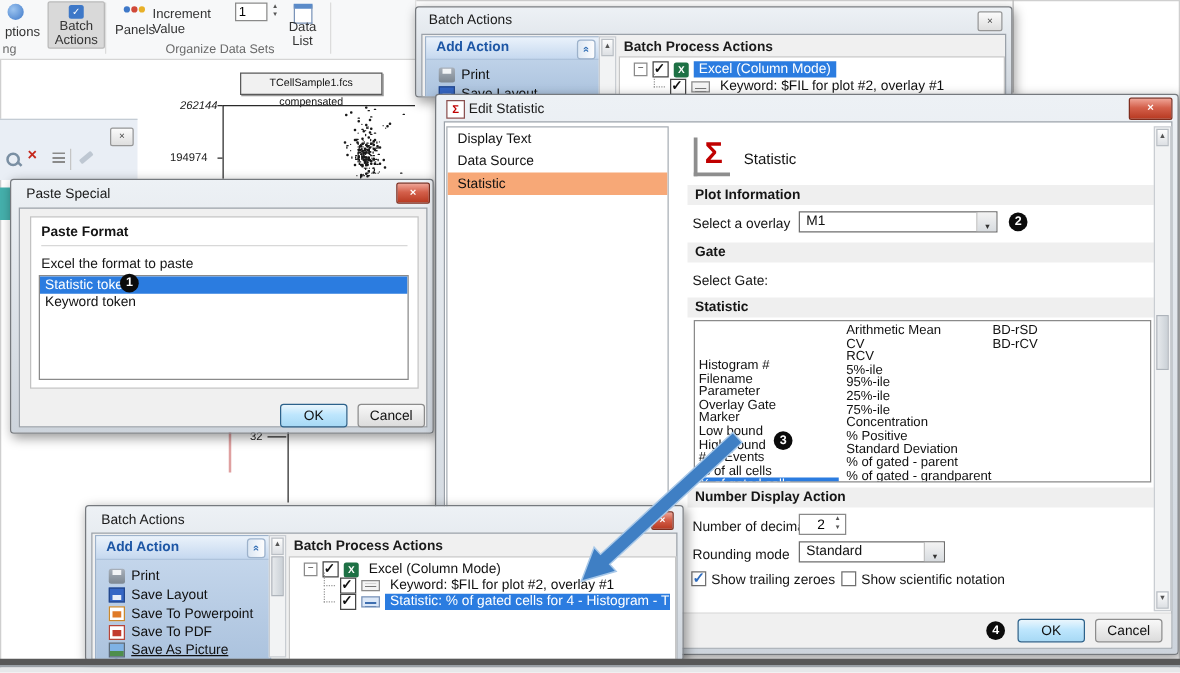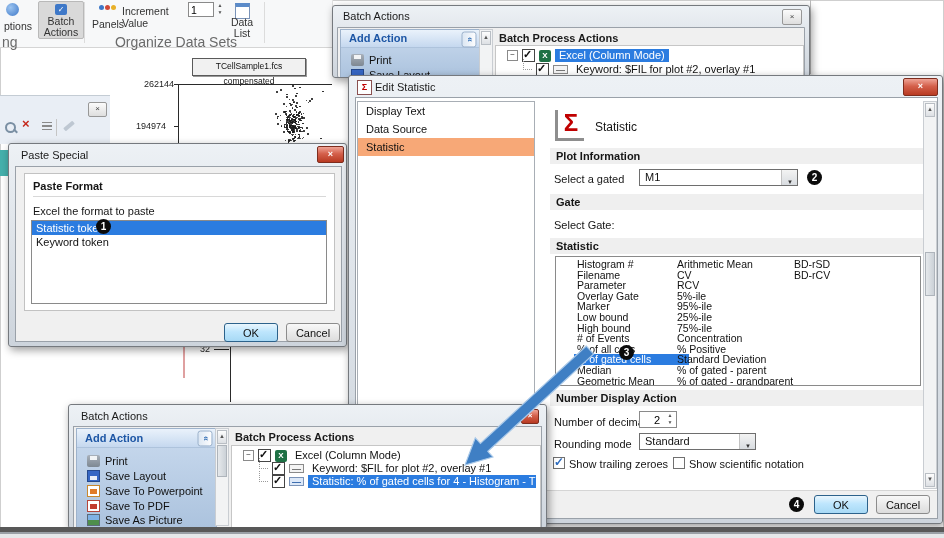--- a/index.html
+++ b/index.html
@@ -1,21 +1,21 @@
 <!DOCTYPE html>
 <html style="--selection-blue: #2B7CE0; --nav-salmon: #F7A877; --arrow-blue: #3F7FC4; --sigma-red: #C00000; --badge-black: #0B0B0B; --addaction-blue: #1D56A5;"><head>
 <meta charset="utf-8">
 <style>
   html,body{margin:0;padding:0;font-family:"Liberation Sans",sans-serif;}
   #canvas{position:relative;width:944px;height:538px;background:#fff;overflow:hidden;box-shadow:inset 0 0 0 1px #CFCFCF;}
   .a{position:absolute;}
   
   .ribbon{left:0;top:0;width:332px;height:47px;background:#F7F8F9;border-bottom:1px solid #D5D5D5;border-right:1px solid #E2E2E2;}
   .rb-label{font-size:10.5px;color:#333;text-align:center;}
-  .rb-group-label{font-size:14px;color:#6A6A6A;}
+  .rb-group-label{font-size:10px;color:#6A6A6A;}
   .vsep{width:1px;background:#DCDCDC;top:2px;height:41px;}
   .rb-btn-pressed{background:#D9D9D9;border:1px solid #B9B9B9;border-radius:2px;}
   .spin-box{background:#fff;border:1px solid #8A8A8A;font-size:10.5px;box-sizing:border-box;padding:0 2px;}
   .spin-arrows{font-size:5px;color:#555;line-height:7px;text-align:center;}
   
   .win{border:1px solid #75797E;border-radius:3px;background:linear-gradient(#EDF1F5,#CDD4DC);box-shadow:2px 3px 9px rgba(0,0,0,.40);}
   .wtitle{font-size:11px;color:#1A1A1A;white-space:nowrap;}
   .close-red{background:linear-gradient(#EFA496,#D4604B 45%,#B83A22);border:1px solid #7E2D1E;border-radius:2px;color:#fff;font-weight:bold;text-align:center;}
   .close-gray{background:linear-gradient(#FBFBFB,#DEDEDE);border:1px solid #979797;border-radius:2px;color:#444;text-align:center;}
   .client{background:#F0F0F0;border:1px solid #9AA1A9;}
@@ -122,21 +122,21 @@
     <div class="a close-gray" style="left:88px;top:6px;width:17px;height:13px;font-size:8px;line-height:12px;">×</div>
     <div class="a mag" style="left:5px;top:26px;"></div>
     <div class="a" style="left:22px;top:20px;font-size:13px;font-weight:bold;color:#C5281C;">×</div>
     <div class="a lines-ic" style="left:42px;top:26px;"></div>
     <div class="a" style="left:56px;top:23px;width:1px;height:17px;background:#C5C5C5;"></div>
     <div class="a pen-ic" style="left:63px;top:28px;opacity:.55;"></div>
   </div>
 
   <div class="a">
     <div class="a tooltip" style="left:192px;top:58px;width:112px;height:16px;">TCellSample1.fcs compensated</div>
-    <div class="a ticklbl" style="left:138px;top:79px;width:36px;">262144</div>
+    <div class="a ticklbl" style="left:138px;top:79px;width:36px;font-style:italic;">262144</div>
     <div class="a ticklbl" style="left:130px;top:121px;width:36px;">194974</div>
     <div class="a axis" style="left:174px;top:84px;width:4px;height:1px;"></div>
     <div class="a axis" style="left:174px;top:126px;width:4px;height:1px;"></div>
     <div class="a axis" style="left:178px;top:84px;width:1px;height:59px;"></div>
     <div class="a axis" style="left:178px;top:84px;width:154px;height:1px;"></div>
     <div class="a" id="scatter" style="left:178px;top:85px;width:154px;height:58px;overflow:hidden;">
         <div class="dot" style="left: 111.746px; top: 31.7631px;"></div>
         <div class="dot" style="left: 111.272px; top: 35.409px;"></div>
         <div class="dot" style="left: 114.92px; top: 28.816px;"></div>
         <div class="dot" style="left: 111.798px; top: 40.7675px;"></div>
@@ -436,30 +436,30 @@
       <div class="a listbox" style="left:1px;top:3px;width:178px;height:387px;border-color:#A8AEB5;">
           <div class="nav-li">Display Text</div>
           <div class="nav-li">Data Source</div>
           <div class="nav-li sel">Statistic</div>
         </div>
 
       <div class="sigma-box" style="left:199px;top:12px;">Σ</div>
       <div class="a lbl" style="left:239px;top:22px;font-size:12px;">Statistic</div>
 
       <div class="sect" style="left:194px;top:50px;width:374px;">Plot Information</div>
-      <div class="a lbl" style="left:198px;top:75px;">Select a gated</div>
+      <div class="a lbl" style="left:198px;top:75px;">Select a overlay</div>
       <div class="combo" style="left:283px;top:71px;width:159px;">M1</div>
       <div class="badge" style="left:451px;top:72px;">2</div>
 
       <div class="sect" style="left:194px;top:96px;width:374px;">Gate</div>
       <div class="a lbl" style="left:198px;top:121px;">Select Gate:</div>
 
       <div class="sect" style="left:194px;top:140px;width:374px;">Statistic</div>
       <div class="a listbox" style="left:199px;top:158px;width:366px;height:130px;">
-        <div class="stat-col" style="left:18px;width:115px;">
+        <div class="stat-col" style="left:0;width:115px;margin-top:28px;">
             <div class="stat-li">Histogram #</div>
             <div class="stat-li">Filename</div>
             <div class="stat-li">Parameter</div>
             <div class="stat-li">Overlay Gate</div>
             <div class="stat-li">Marker</div>
             <div class="stat-li">Low bound</div>
             <div class="stat-li">High bound</div>
             <div class="stat-li"># of Events</div>
             <div class="stat-li">% of all cells</div>
             <div class="stat-li sel">% of gated cells</div>
@@ -530,21 +530,21 @@
             <span>Save Layout</span>
           </div>
         <div class="aa-item" style="left:10px;top:55px;">
             <span class="ic ic-ppt"></span>
             <span>Save To Powerpoint</span>
           </div>
         <div class="aa-item" style="left:10px;top:70px;">
             <span class="ic ic-pdf"></span>
             <span>Save To PDF</span>
           </div>
-        <div class="aa-item" style="left:10px;top:84px;">
+        <div class="aa-item" style="left:10px;top:84px;text-decoration:underline;">
             <span class="ic ic-pic"></span>
             <span>Save As Picture</span>
           </div>
         <div class="aa-item" style="left:10px;top:97px;">
             <span class="ic ic-globe"></span>
             <span>Publish Layout</span>
           </div>
       </div>
       <div class="a sb" style="left:141px;top:1px;width:14px;height:98px;">
           <div class="btn" style="top:1px;">▲</div>

